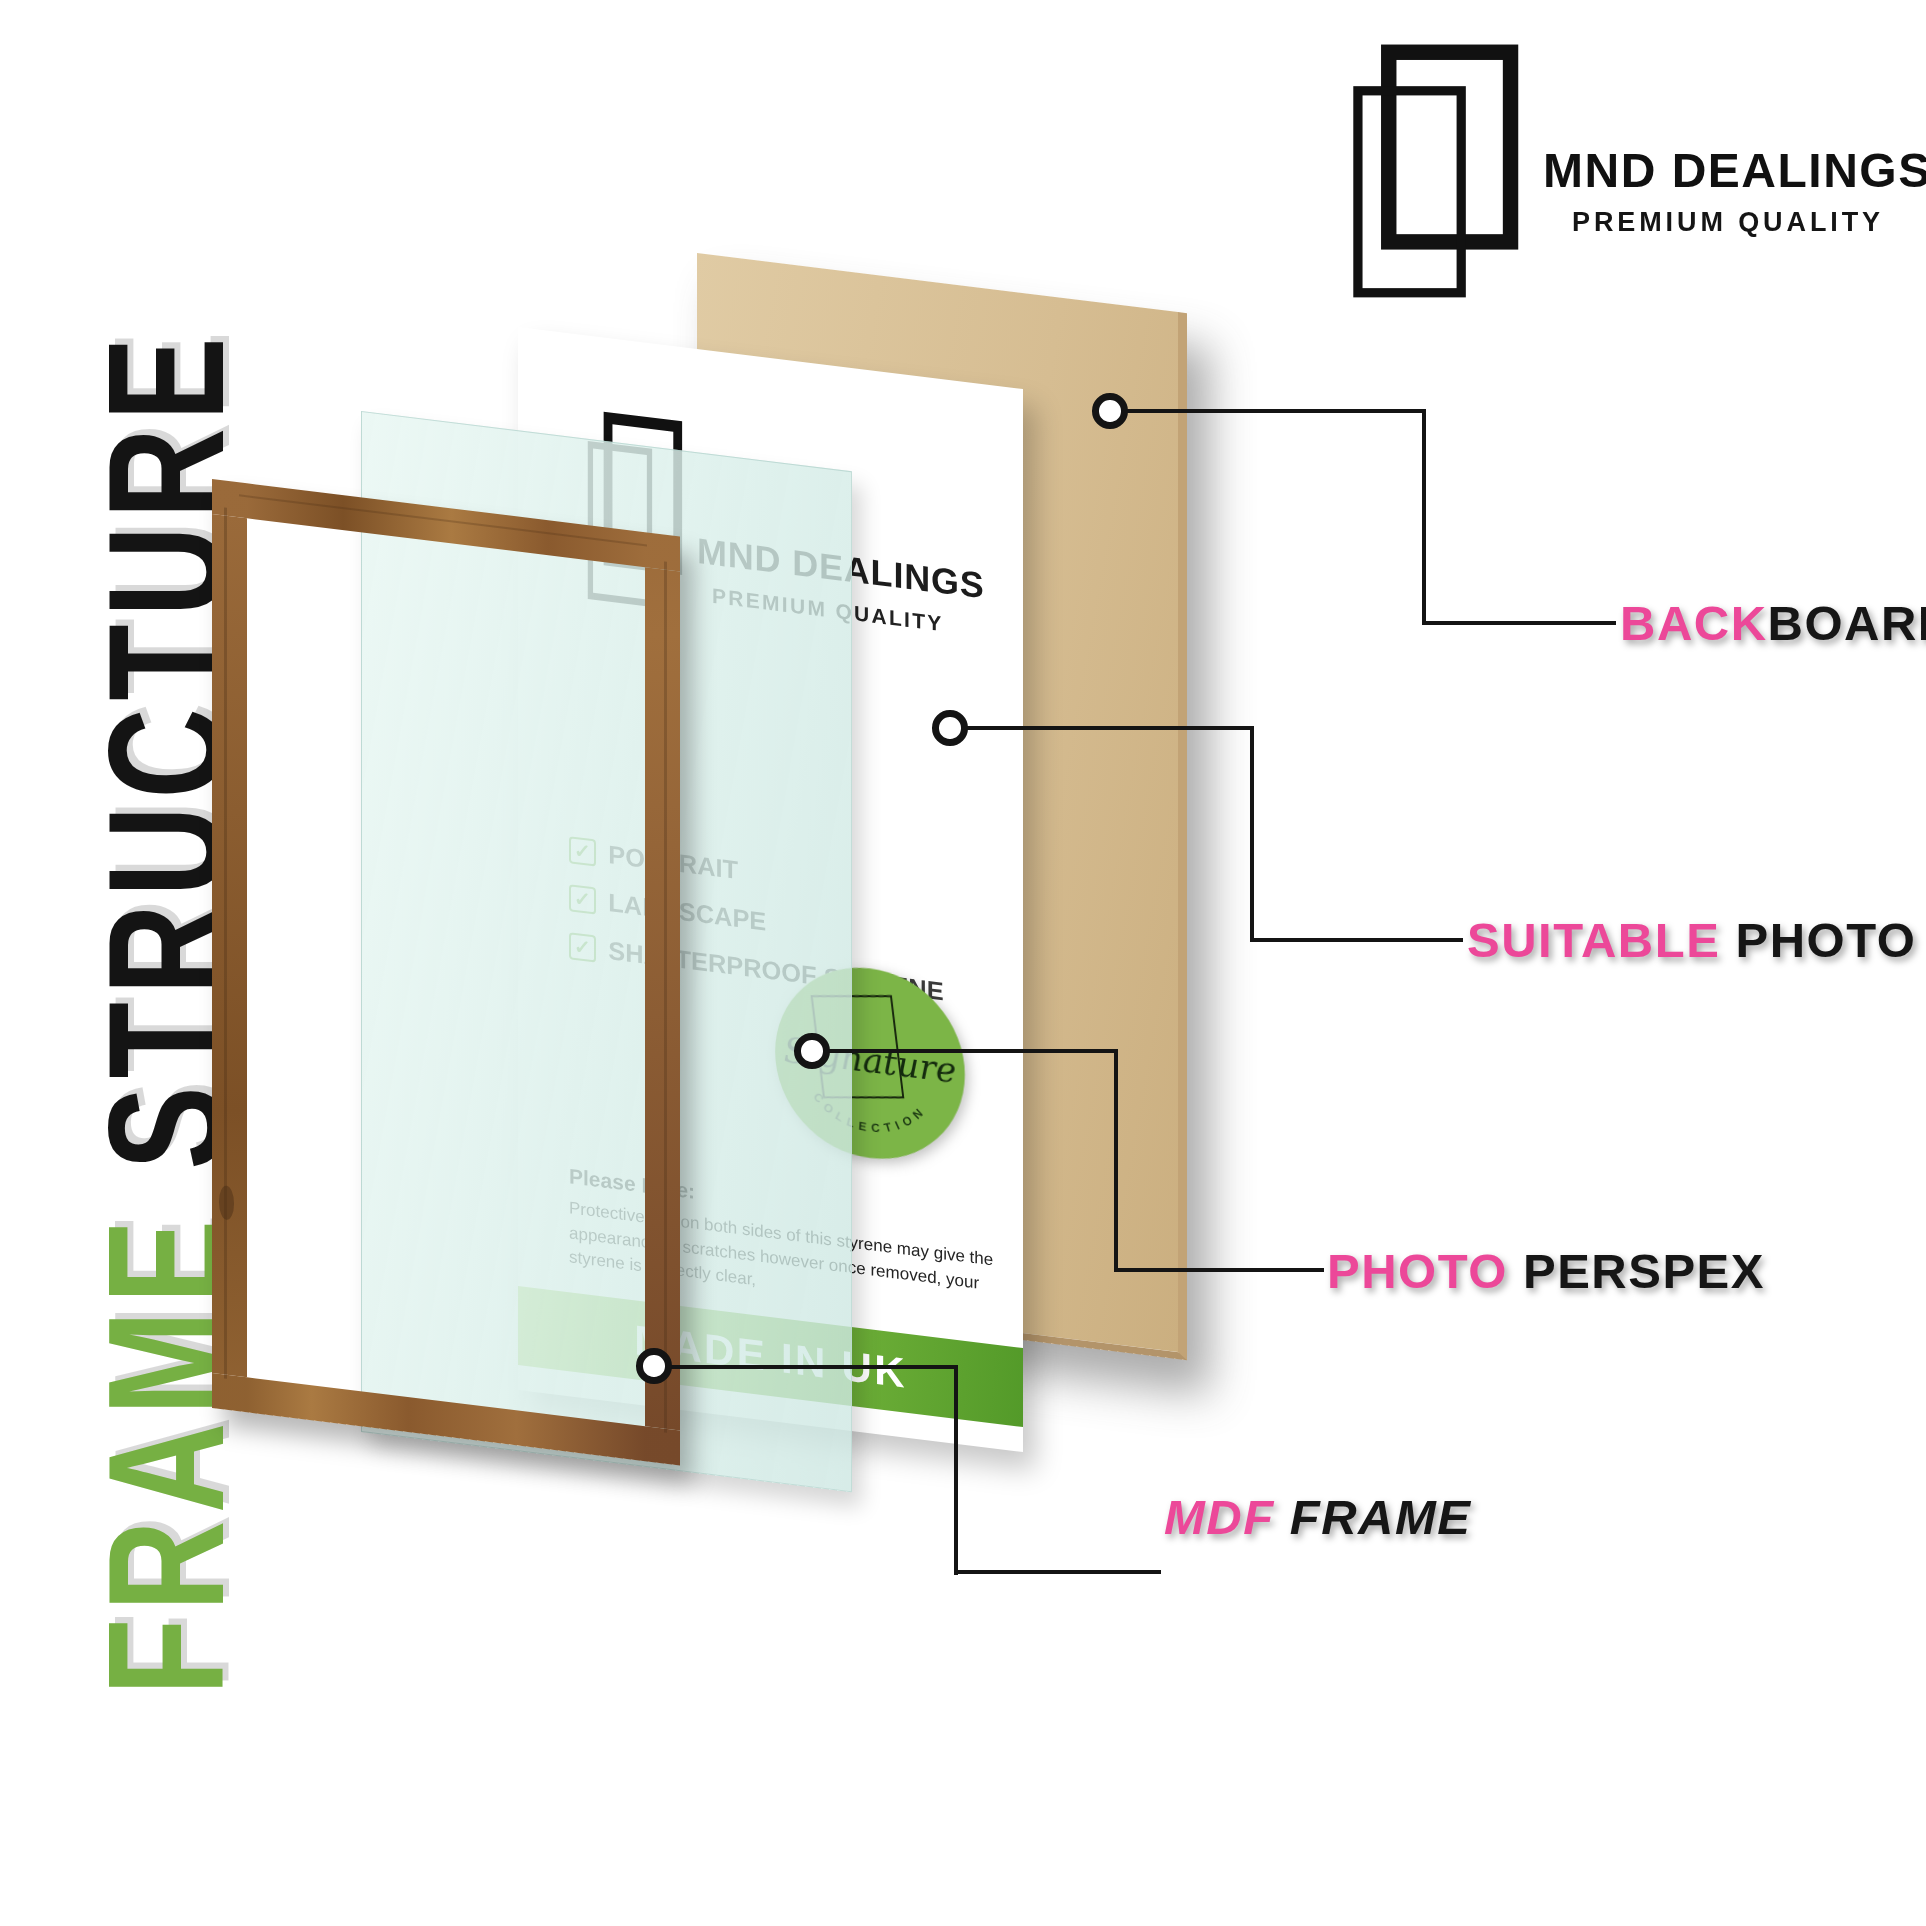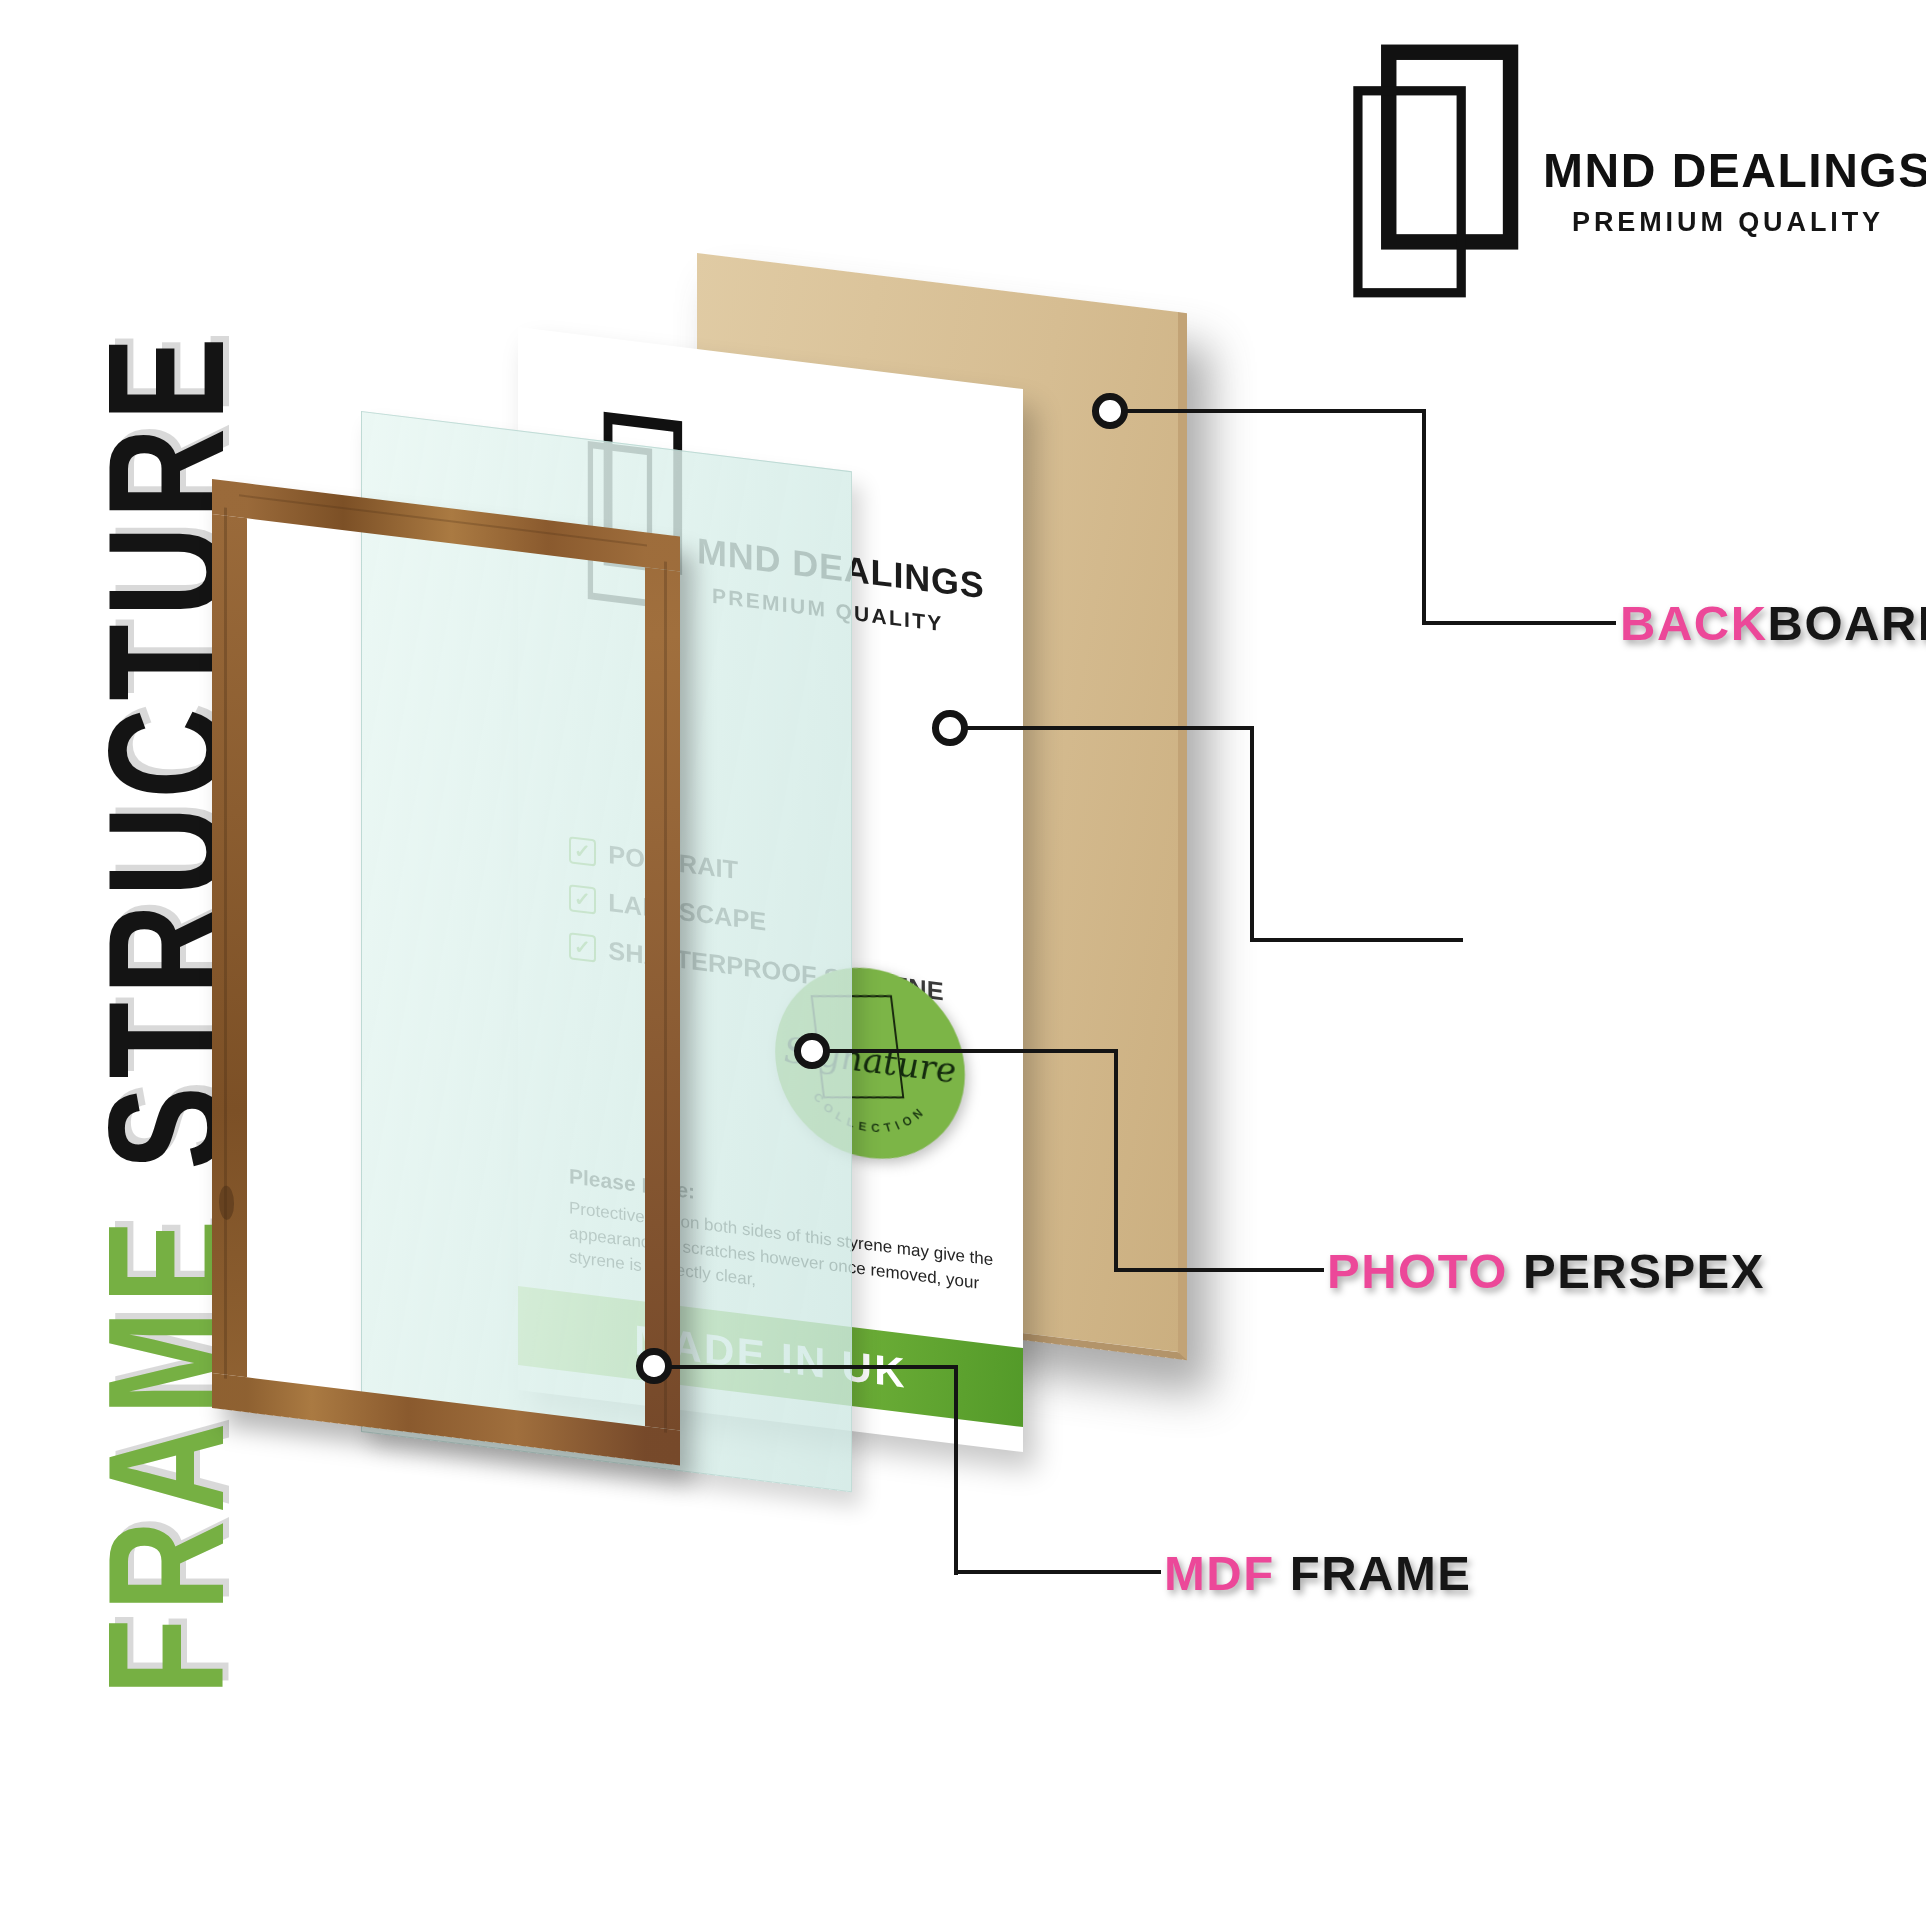--- a/index.html
+++ b/index.html
@@ -155,27 +155,28 @@
   <div class="marker" style="left:1092px; top:393px;"></div>
   <div class="cl" style="left:1121px; top:409px; width:304px; height:3.9px;"></div>
   <div class="cl" style="left:1422px; top:409px; width:3.9px; height:216px;"></div>
   <div class="cl" style="left:1422px; top:621px; width:194px; height:3.9px;"></div>
   <div class="callout-label" style="left:1620px; top:623px;"><span class="cl-green">BACK</span><span>BOARD</span></div>
 
   <div class="marker" style="left:932px; top:710px;"></div>
   <div class="cl" style="left:961px; top:726px; width:293px; height:3.9px;"></div>
   <div class="cl" style="left:1250px; top:726px; width:3.9px; height:216px;"></div>
   <div class="cl" style="left:1250px; top:938px; width:213px; height:3.9px;"></div>
+  <div class="callout-label" style="left:1467px; top:940px;"><span class="cl-green">SUITABLE </span><span>PHOTO</span></div>
 
   <div class="marker" style="left:794px; top:1033px;"></div>
   <div class="cl" style="left:823px; top:1049px; width:295px; height:3.9px;"></div>
   <div class="cl" style="left:1114px; top:1049px; width:3.9px; height:223px;"></div>
   <div class="cl" style="left:1114px; top:1268px; width:210px; height:3.9px;"></div>
   <div class="callout-label" style="left:1327px; top:1271px;"><span class="cl-green">PHOTO </span><span>PERSPEX</span></div>
 
   <div class="marker" style="left:636px; top:1348px;"></div>
   <div class="cl" style="left:665px; top:1365px; width:293px; height:3.9px;"></div>
   <div class="cl" style="left:954px; top:1365px; width:3.9px; height:210px;"></div>
   <div class="cl" style="left:954px; top:1570px; width:207px; height:3.9px;"></div>
-  <div class="callout-label" style="left:1164px; top:1573px;"><span class="cl-green">MDF </span><span>FRAME</span></div>
+  <div class="callout-label" style="left:1164px; top:1517px;font-style:italic;"><span class="cl-green">MDF </span><span>FRAME</span></div>
 
 </div>
 
 
 </body></html>

